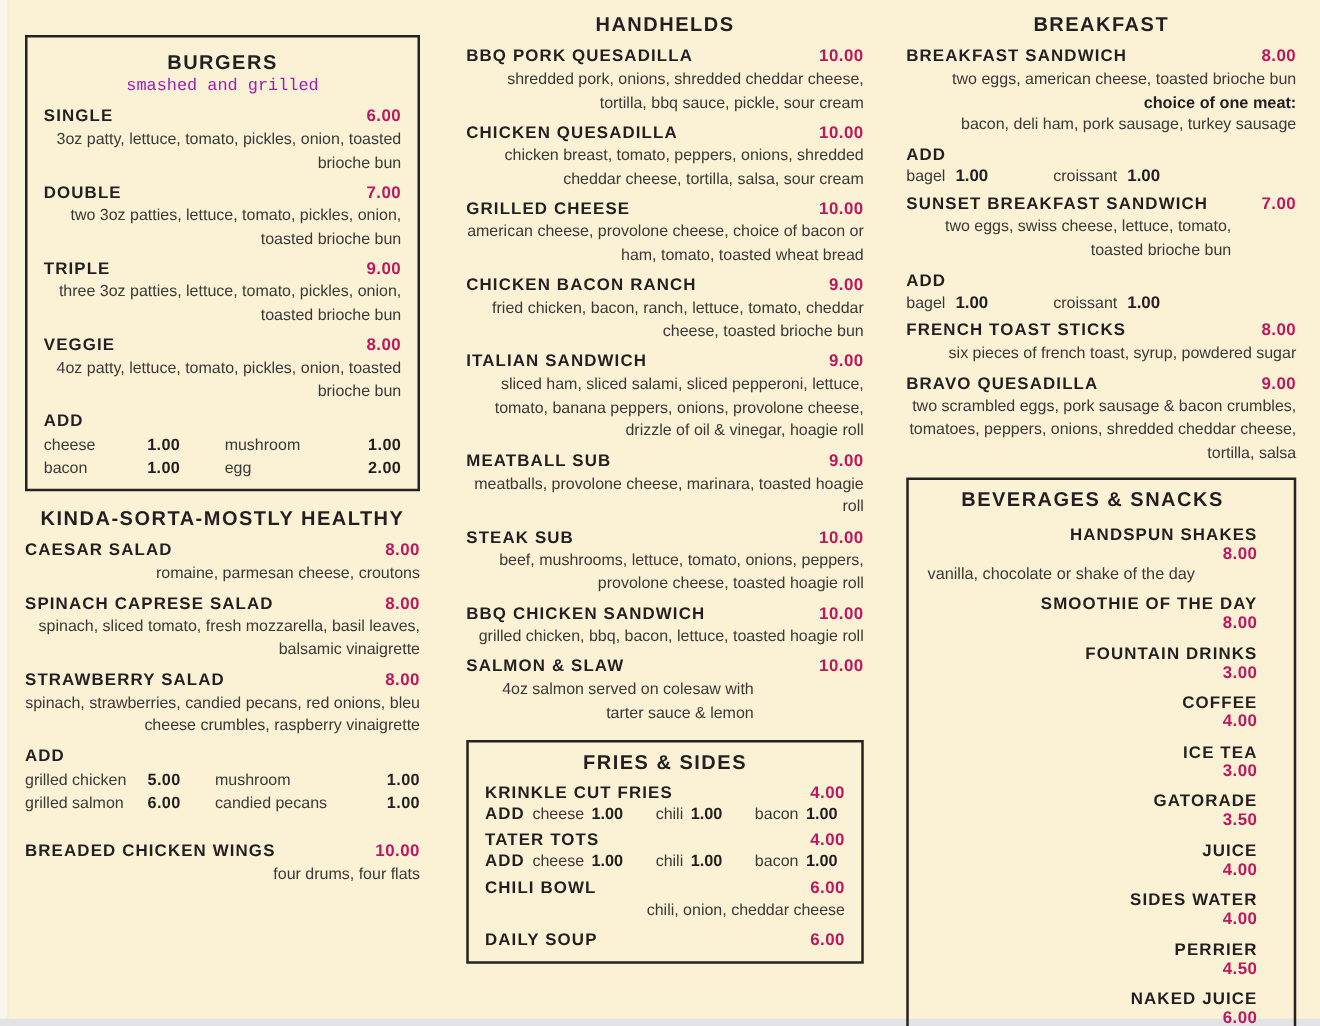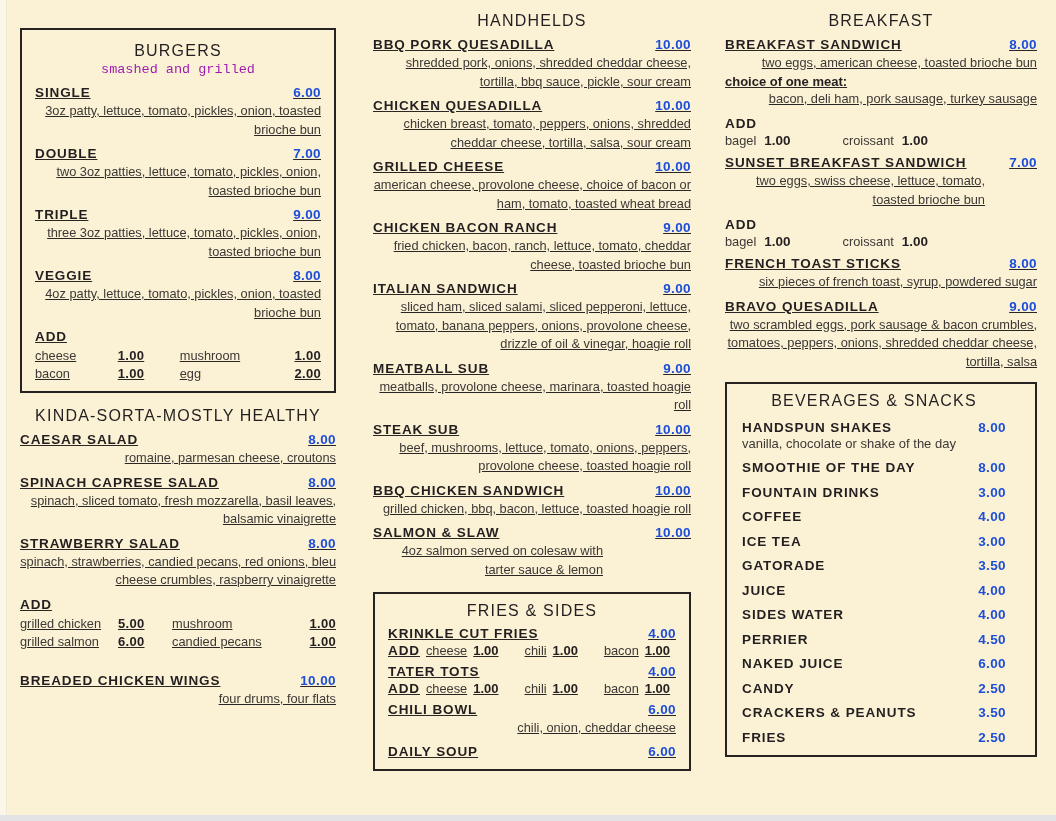--- a/index.html
+++ b/index.html
@@ -18,34 +18,34 @@
   .edge-bottom {
     position: absolute; left: 0; bottom: 0; width: 1056px; height: 6px;
     background: #E3E3E5;
   }
   .col { position: absolute; }
   #col-left   { left: 20px;  top: 28px;  width: 316px; }
   #col-mid    { left: 373px; top: 12px;  width: 318px; }
   #col-right  { left: 725px; top: 12px;  width: 312px; }
 
   .section-title {
-    text-align: center; font-weight: normal; font-size: 16px;
+    text-align: center; font-weight: bold; font-size: 16px;
     letter-spacing: 1.2px; color: #231F20;
   }
   .box {
     border: 2px solid #262222; padding: 8px 13px 10px 13px; width: 100%;
   }
   .box .section-title { margin-bottom: 2px; }
   .subtitle { text-align: center; font-size: 13.5px; color: #a21caf; margin-bottom: 8px; font-family: Liberation Mono, monospace; }
 
-  .mi { margin-top: 7px; text-decoration: underline; }
+  .mi { margin-top: 7px; }
   .mi:first-of-type { margin-top: 9px; }
   .head { display: flex; justify-content: space-between; align-items: baseline; }
   .nm { font-weight: bold; font-size: 13.5px; letter-spacing: 0.9px; color: #231F20; }
-  .pr { font-weight: bold; font-size: 13.5px; letter-spacing: 0.4px; color: #1d4ed8; }
+  .pr { font-weight: bold; font-size: 13.5px; letter-spacing: 0.4px; color: #be185d; }
   .desc { font-size: 12.8px; line-height: 18.5px; color: #3C3835; margin-top: 2px; text-align: right; }
 
   .add-label { font-weight: bold; font-size: 13.5px; letter-spacing: 0.9px; color: #231F20; }
   .add-grid {
     display: grid; grid-template-columns: 1fr 62px 1.2fr 42px;
     row-gap: 3px; margin-top: 4px; font-size: 12.8px; color: #3C3835;
   }
   .add-grid b { font-size: 13px; color: #231F20; letter-spacing: 0.3px; }
   .add-grid .r { text-align: right; }
 
@@ -53,25 +53,25 @@
   .add-inline b { font-size: 13px; color: #231F20; }
   .add-inline .gap { width: 14px; }
 
   .healthy-header { margin-top: 14px; margin-bottom: 2px; }
   .wings { margin-top: 24px; }
 
   #fries-box { margin-top: 13px; }
   #fries-box .mi { margin-top: 6px; }
 
   #bev-box { margin-top: 11px; padding: 8px 29px 10px 15px; }
-  .bev-row { display: flex; justify-content: space-between; align-items: flex-end; margin-top: 9.5px; }
+  .bev-row { display: flex; justify-content: space-between; align-items: flex-end; margin-top: 9.5px; flex-direction: column; }
   .bev-row .nm, .bev-row .pr { font-size: 13.5px; }
   .bev-desc { font-size: 13px; color: #3C3835; margin-top: 1px; }
 
-  .choice-label { font-weight: bold; font-size: 13px; color: #231F20; margin-top: 1px; }
+  .choice-label { font-weight: bold; font-size: 13px; color: #231F20; margin-top: 1px; text-align: right; }
   .bk-add { margin-top: 8px; }
   .bk-add-row { display: flex; align-items: baseline; font-size: 12.8px; color: #3C3835; margin-top: 2px; }
   .bk-add-row b { font-size: 13.5px; color: #231F20; margin-left: 8px; }
   .bk-add-row .sp { width: 52px; }
 </style>
 </head>
 <body>
 
 <div class="edge-left"></div>
 <div class="edge-bottom"></div>

